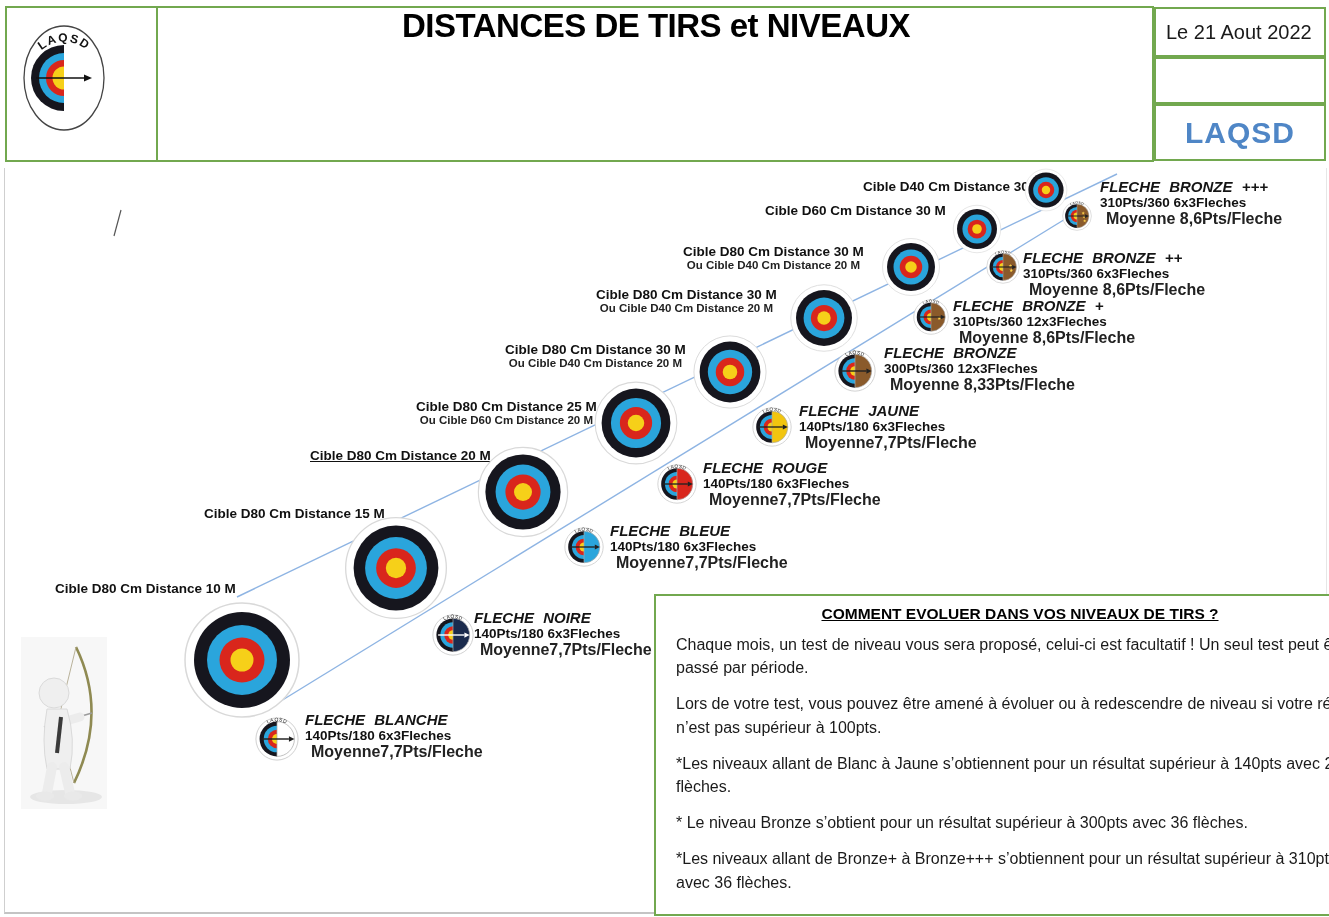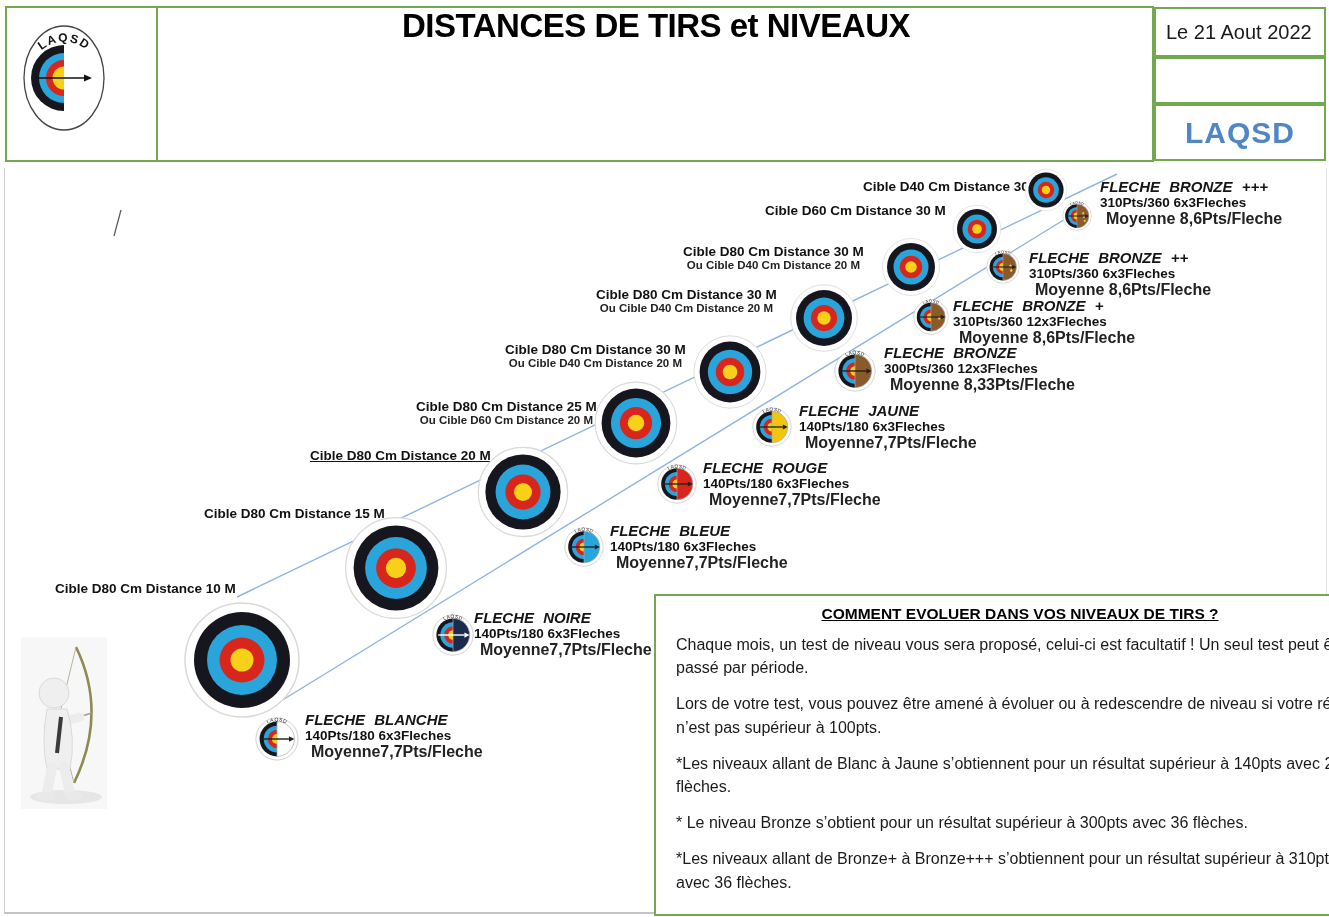--- a/index.html
+++ b/index.html
@@ -397,21 +397,21 @@
           <circle r="14.5" fill="#2aa5dc"></circle>
           <circle r="10" fill="#d9261c"></circle>
           <circle r="5.5" fill="#f6d019"></circle>
         </g>
       <path d="M0,-19 A19 19 0 0 1 0,19 Z" stroke="#aaa" stroke-width="0.8" fill="#8a5a2b"></path>
       <text x="9" y="2" font-size="7" fill="#ffd24a" text-anchor="middle" transform="rotate(80 9 2)">★★</text>
       <line x1="-17" y1="0" x2="13" y2="0" stroke-width="1.6" stroke="#222222"></line>
       <polygon points="13,-3 19,0 13,3" fill="#222222"></polygon>
       <text font-size="5.5" fill="#1a1a1a" letter-spacing="0.5"><textPath href="#arc7" startOffset="50%" text-anchor="middle">LAQSD</textPath></text>
     </svg>
-    <div class="level-text" style="left:43px;top:-1px;">
+    <div class="level-text" style="left:37px;top:-1px;">
       <div class="level-name">FLECHE BRONZE ++</div>
       <div class="level-points">310Pts/360 6x3Fleches</div>
       <div class="level-moyenne">Moyenne 8,6Pts/Fleche</div>
     </div>
   </div>
 
   <div class="level" style="left:1062px;top:201px;">
     <svg class="badge" width="30" height="30" viewBox="-24 -24 48 48">
       <defs>
           <clipPath id="clip8">

